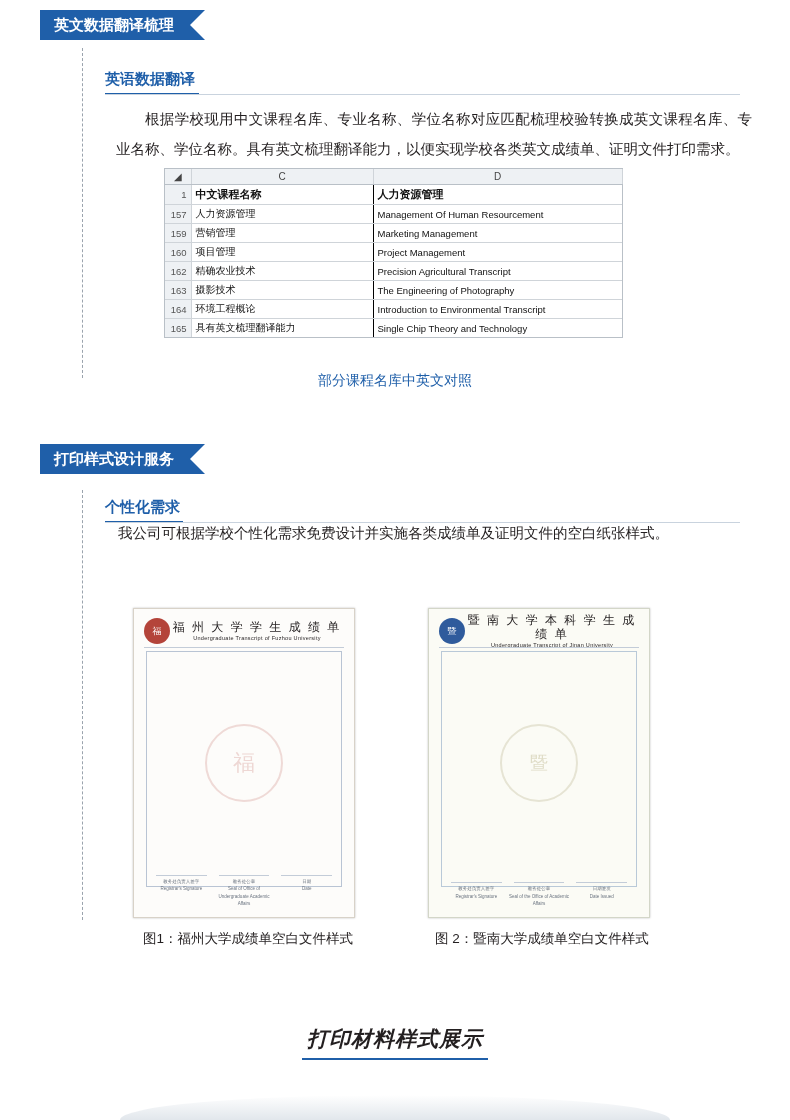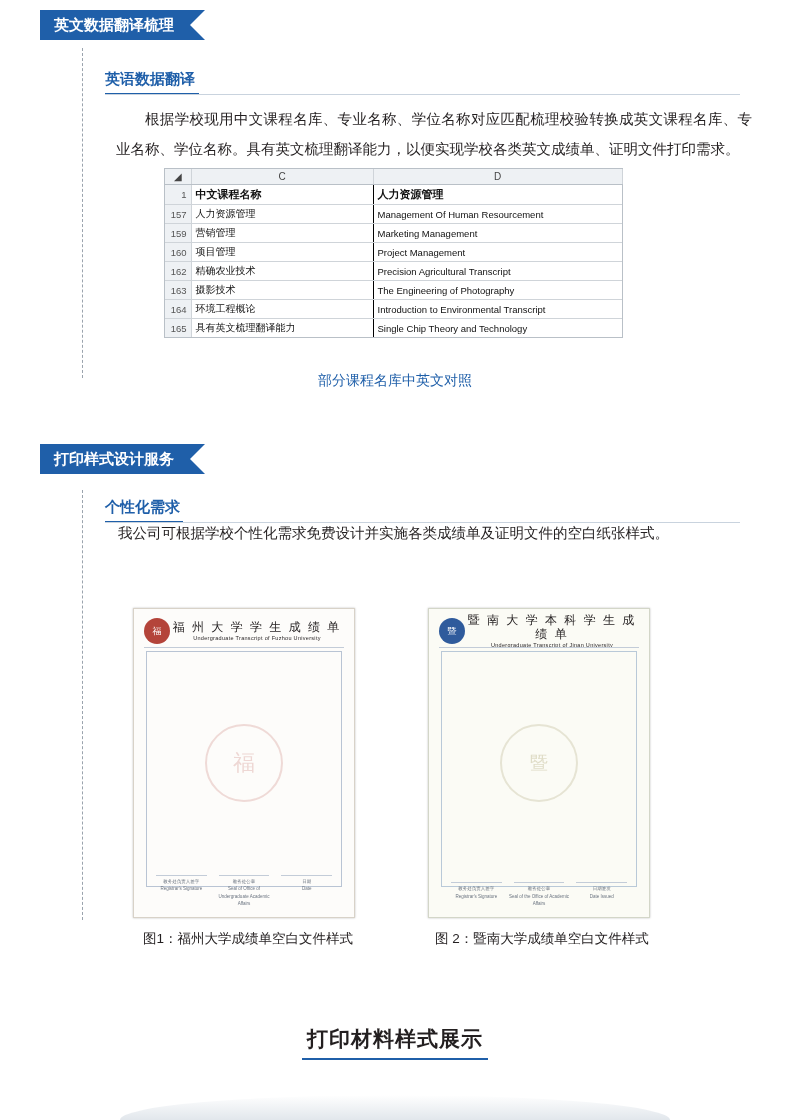--- a/index.html
+++ b/index.html
@@ -223,20 +223,21 @@
   
   .bigheading {
     position: absolute;
     left: 0; right: 0;
     top: 1025px;
     text-align: center;
     font-size: 21px;
     font-weight: bold;
     color: #231f20;
     letter-spacing: 1px;
+    font-style: italic;
   }
   .bigrule {
     position: absolute;
     top: 1058px;
     left: 50%;
     transform: translateX(-50%);
     width: 186px;
     border-bottom: 2px solid #1f5fa9;
   }
   .bottomfade {

